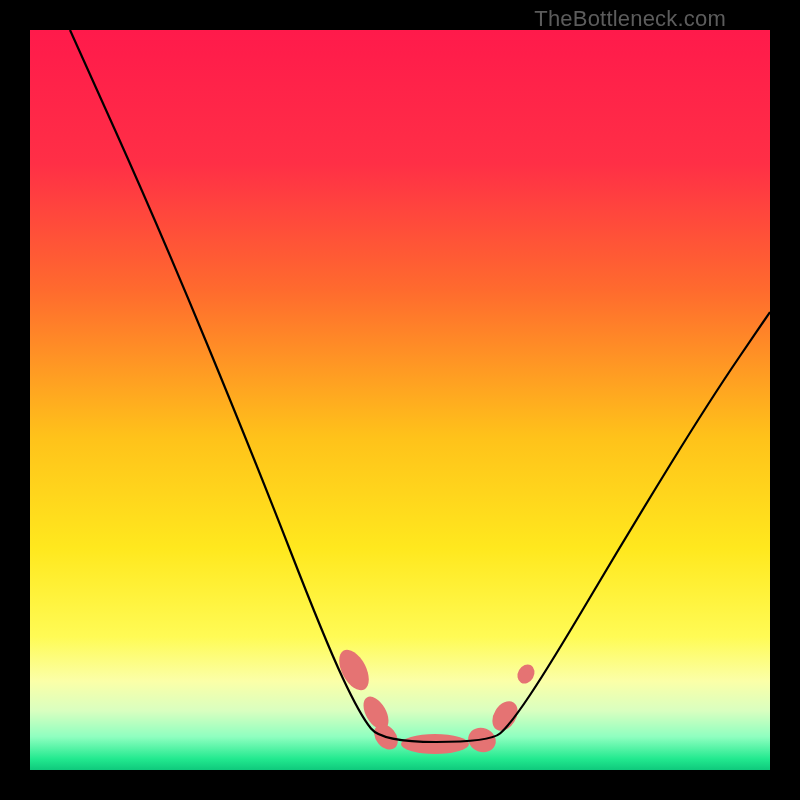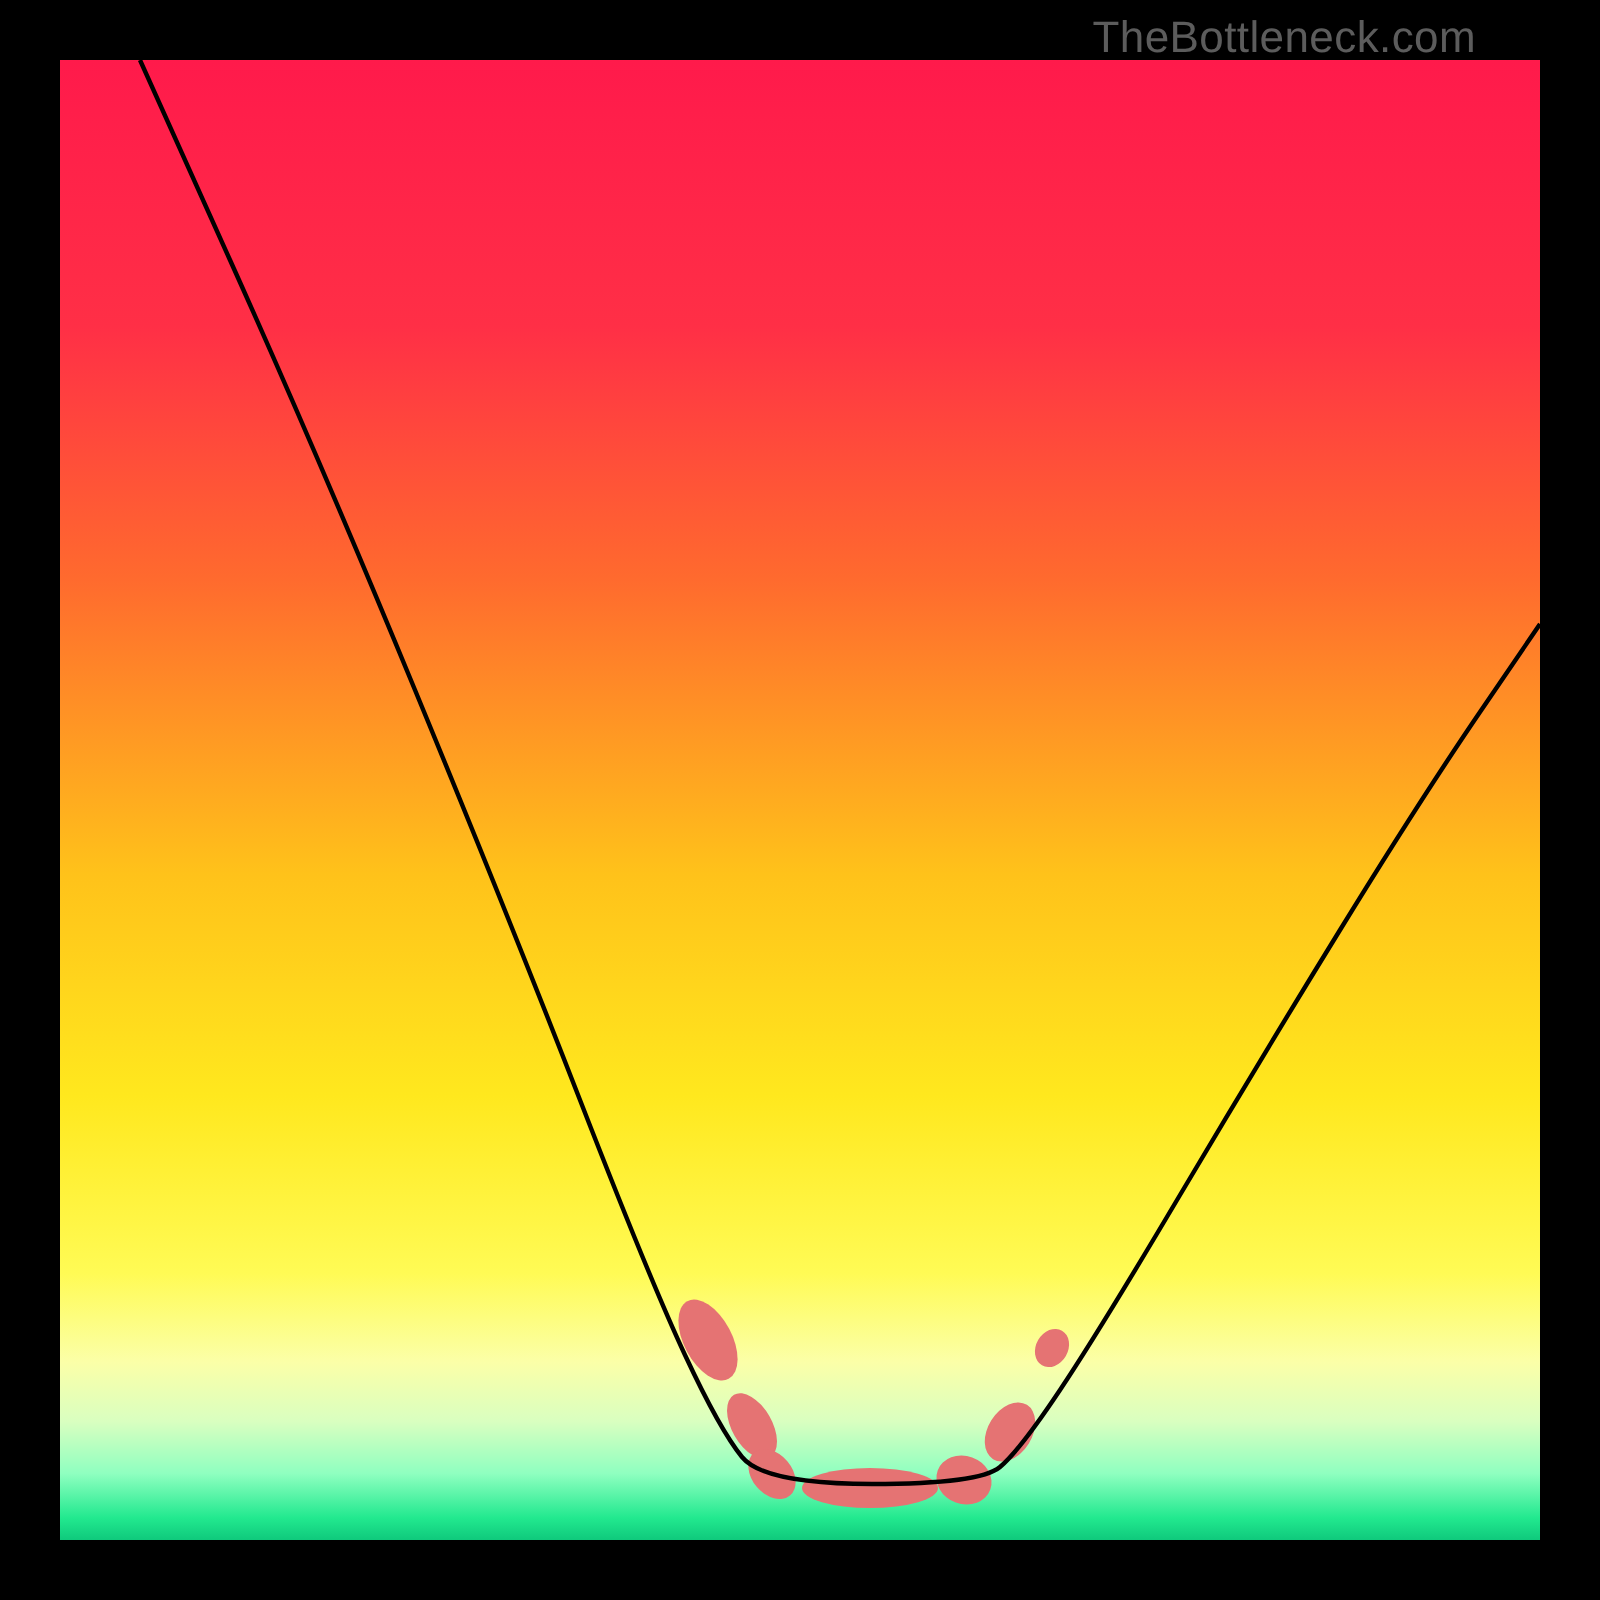--- a/index.html
+++ b/index.html
@@ -11,21 +11,20 @@
     font-family: Arial, Helvetica, sans-serif;
     overflow: hidden;
   }
   .frame {
     position: absolute;
     left: 0;
     top: 0;
     width: 736px;
     height: 800px;
     background: #000;
-    padding-left: 12px;
   }
   .plot {
     position: absolute;
     left: 30px;
     top: 30px;
     width: 740px;
     height: 740px;
     overflow: hidden;
   }
   .watermark {

